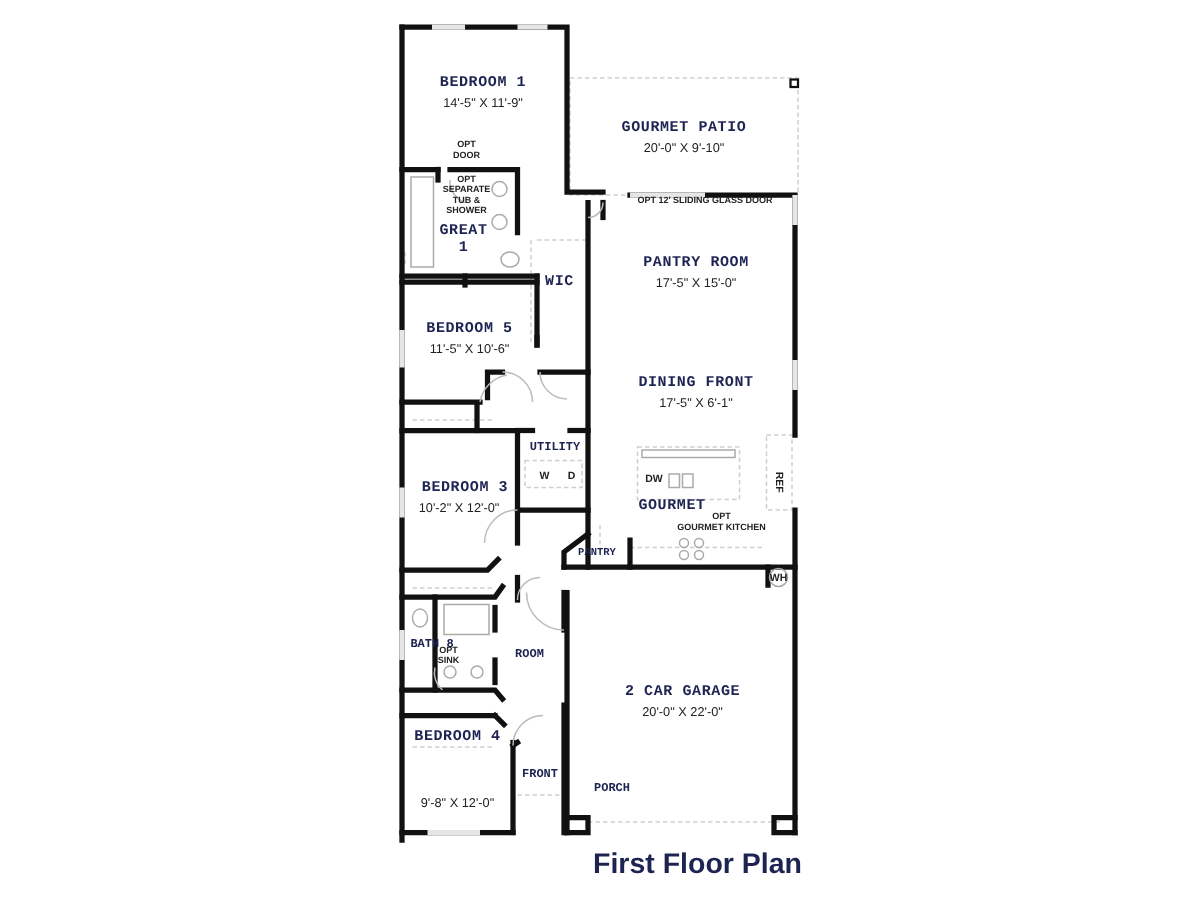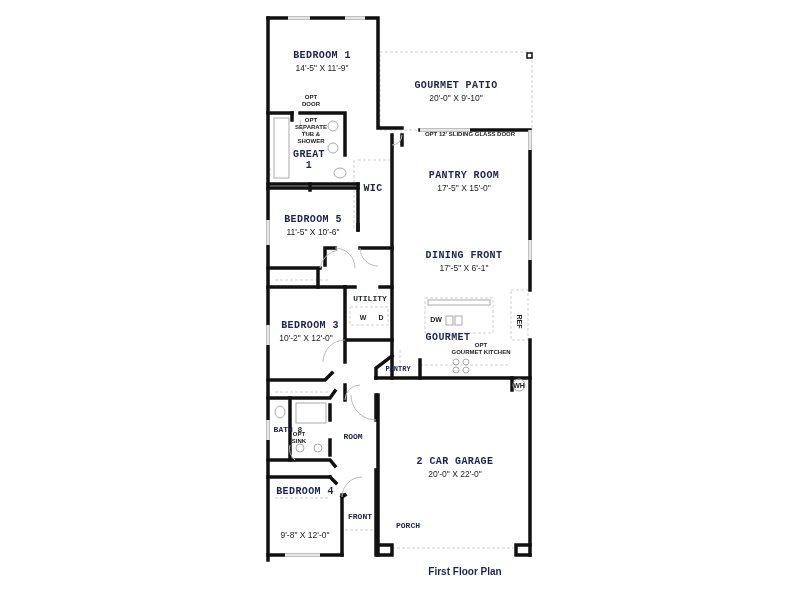--- a/index.html
+++ b/index.html
@@ -3,21 +3,21 @@
 <meta charset="utf-8">
 <style>
   html, body { margin:0; padding:0; background:#ffffff; }
   body { width:800px; height:600px; position:relative; overflow:hidden; font-family:"Liberation Sans", sans-serif; }
   #plan { position:absolute; left:0; top:0; }
   .room-label { position:absolute; text-align:right; color:#1d2452; font-family:Liberation Mono, monospace; font-weight:bold; font-size:10px; letter-spacing:0.4px; white-space:nowrap; transform:translateX(-50%); line-height:12px; }
   .room-dim { position:absolute; text-align:center; color:#222; font-family:"Liberation Sans", sans-serif; font-size:8.5px; white-space:nowrap; transform:translateX(-50%); line-height:10px; }
   .note { position:absolute; text-align:center; color:#222; font-family:"Liberation Sans", sans-serif; font-size:6px; font-weight:bold; white-space:nowrap; transform:translateX(-50%); line-height:7px; }
   .small-label { position:absolute; text-align:center; color:#1d2452; font-family:Liberation Mono, monospace; font-weight:bold; font-size:8px; white-space:nowrap; transform:translateX(-50%); line-height:9px; }
   .appl { position:absolute; color:#222; font-family:"Liberation Sans", sans-serif; font-weight:bold; font-size:7px; transform:translateX(-50%); }
-  #title { position:absolute; left:465px; top:566px; transform:translateX(-50%); color:#1d2452; font-family:"Liberation Sans", sans-serif; font-weight:bold; font-size:10px; white-space:nowrap; }
+  #title { position:absolute; left:465px; top:566px; transform:translateX(-50%); color:#1d2452; font-family:"Liberation Sans", sans-serif; font-weight:bold; font-size:19px; white-space:nowrap; }
 </style>
 </head>
 <body>
 
 <svg id="plan" width="800" height="600" viewBox="0 0 800 600">
 
   <g fill="none" stroke="#cfcfcf" stroke-width="1" stroke-dasharray="3,2">
     <rect x="380" y="52" width="152" height="78"></rect>
     <rect x="425" y="298" width="68" height="35"></rect>
     <rect x="511" y="290" width="17" height="50"></rect>

